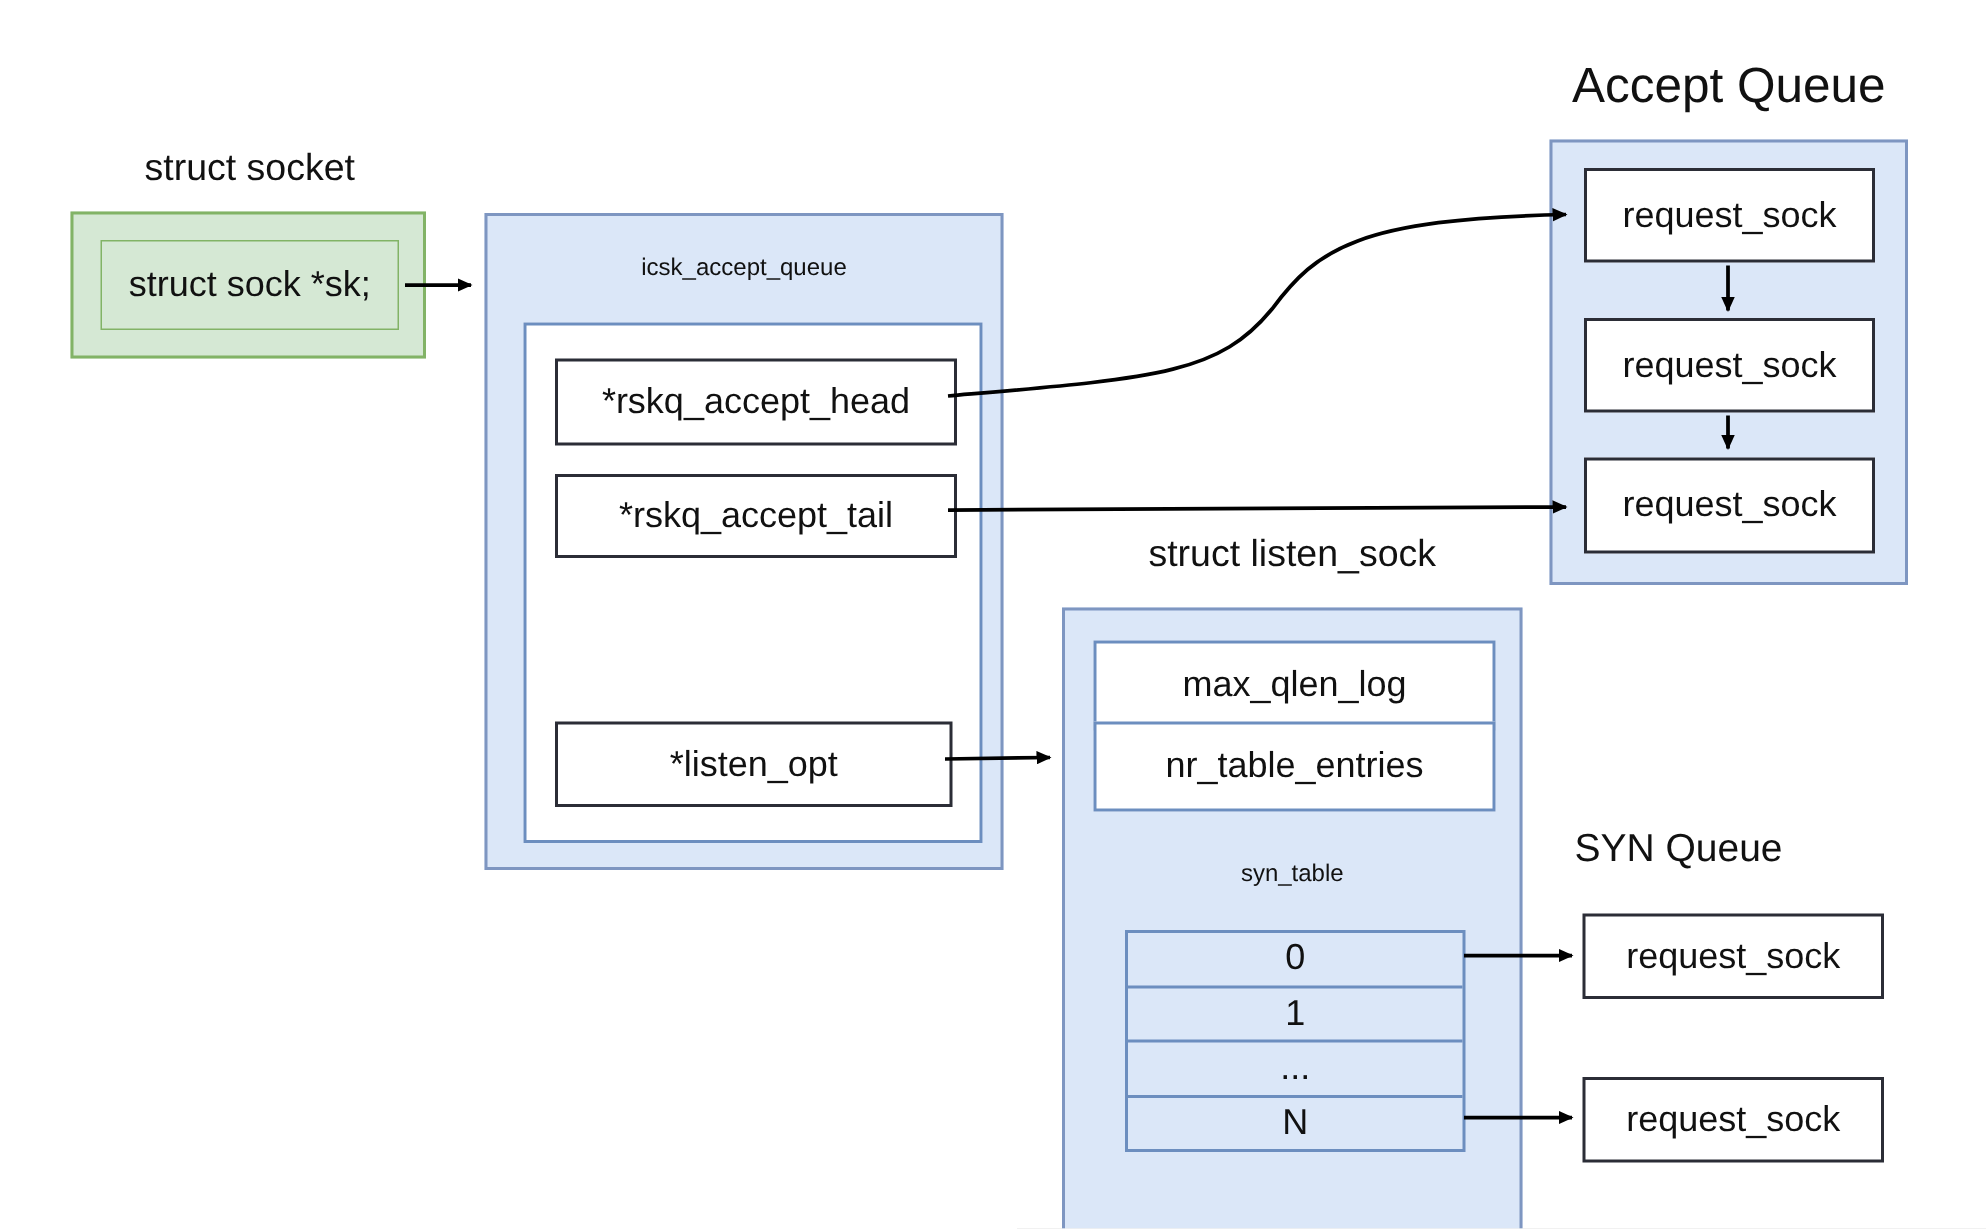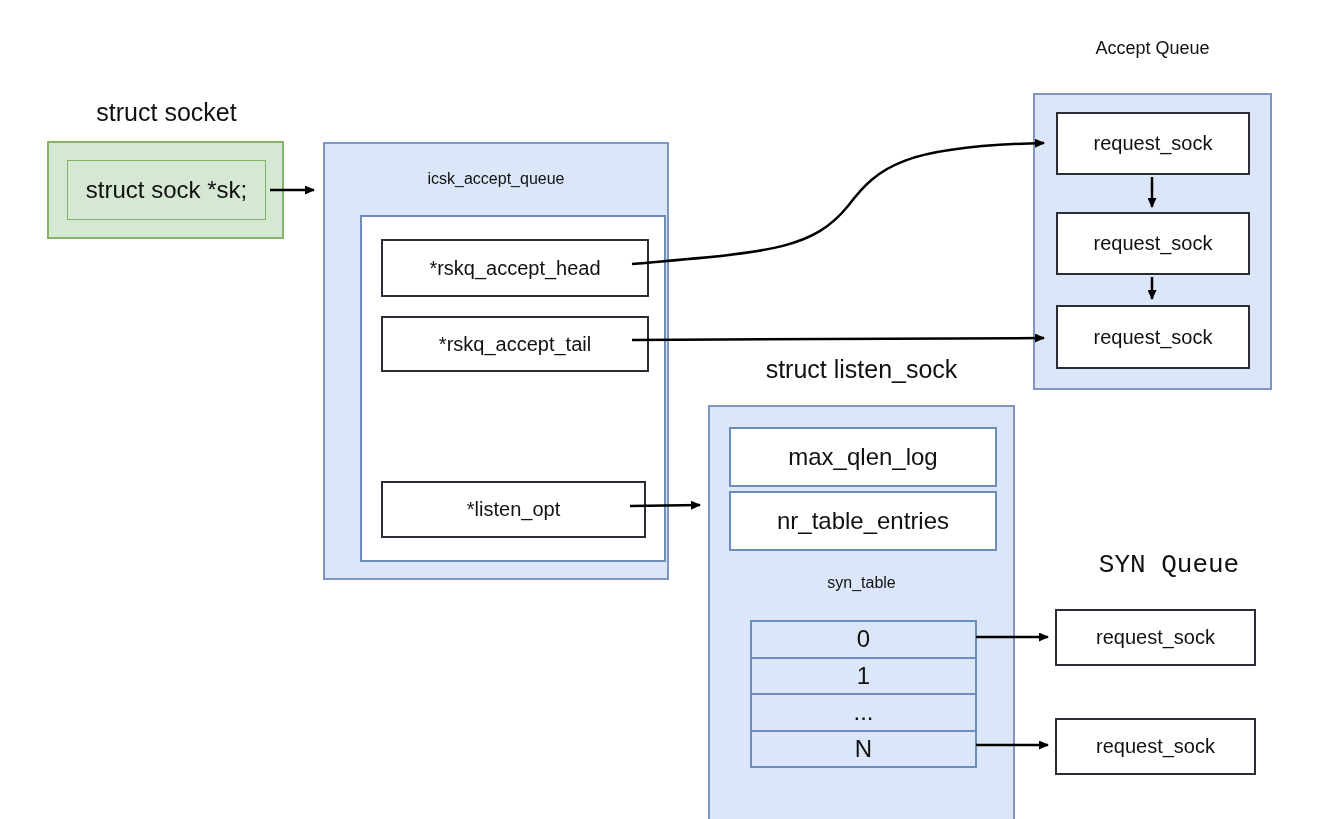--- a/index.html
+++ b/index.html
@@ -8,68 +8,68 @@
     --dark-border:#2b2d36; --arrow:#000000; --text:#111111; --bg:#ffffff;
   }
   *{box-sizing:border-box;margin:0;padding:0;}
   html,body{background:#e8e8e8;}
   body{font-family:"Liberation Sans","DejaVu Sans",sans-serif;color:var(--text);}
   .canvas{position:relative;width:1324px;height:819px;background:var(--bg);overflow:hidden;margin:0 auto;}
   .abs{position:absolute;}
   .title{font-size:25px;text-align:center;white-space:nowrap;}
   .bluebox{background:var(--blue-fill);border:2px solid var(--blue-border);}
   .greenbox{background:var(--green-fill);border:2px solid var(--green-border);}
-  .darkbox{background:#ffffff;border:2px solid var(--dark-border);display:flex;align-items:center;justify-content:center;font-size:20px;white-space:nowrap;}
+  .darkbox{background:#ffffff;border:2px solid var(--dark-border);display:flex;align-items:center;justify-content:center;font-size:24px;white-space:nowrap;}
   .fieldbox{background:#ffffff;border:2px solid var(--field-border);display:flex;align-items:center;justify-content:center;font-size:24px;white-space:nowrap;}
   .inner-label{font-size:16px;text-align:center;}
   .syn-table{border:2px solid var(--field-border);display:flex;flex-direction:column;}
   .syn-row{flex:1;border-bottom:2px solid var(--field-border);display:flex;align-items:center;justify-content:center;font-size:24px;}
   .syn-row:last-child{border-bottom:none;}
   svg.arrows{position:absolute;left:0;top:0;width:1324px;height:819px;pointer-events:none;z-index:5;}
 </style>
 </head>
 <body>
 
 <div class="canvas">
 
   <div class="abs title" style="left:47px;top:98px;width:239px;text-align:center;">struct socket</div>
   <div class="abs greenbox" style="left:47px;top:141px;width:237px;height:98px;">
     <div class="abs greenbox" style="left:18px;top:17px;width:199px;height:60px;border-width:1.5px;display:flex;align-items:center;justify-content:center;font-size:24px;white-space:nowrap;">struct sock *sk;</div>
   </div>
 
   <div class="abs bluebox" style="left:323px;top:142px;width:346px;height:438px;">
     <div class="abs inner-label" style="left:0;top:26px;width:100%;">icsk_accept_queue</div>
-    <div class="abs fieldbox" style="left:35px;top:71px;width:306px;height:347px;background:#ffffff;">
+    <div class="abs fieldbox" style="left:24px;top:71px;width:306px;height:347px;background:#ffffff;">
       <div class="abs darkbox" style="left:19px;top:22px;width:268px;height:58px;">*rskq_accept_head</div>
       <div class="abs darkbox" style="left:19px;top:99px;width:268px;height:56px;">*rskq_accept_tail</div>
       <div class="abs darkbox" style="left:19px;top:264px;width:265px;height:57px;">*listen_opt</div>
     </div>
   </div>
 
-  <div class="abs title" style="left:1033px;top:38px;width:239px;font-size:18px;">Accept Queue</div>
+  <div class="abs title" style="left:1033px;top:38px;width:239px;font-size:33px;">Accept Queue</div>
   <div class="abs bluebox" style="left:1033px;top:93px;width:239px;height:297px;">
     <div class="abs darkbox" style="left:21px;top:17px;width:194px;height:63px;">request_sock</div>
     <div class="abs darkbox" style="left:21px;top:117px;width:194px;height:63px;">request_sock</div>
     <div class="abs darkbox" style="left:21px;top:210px;width:194px;height:64px;">request_sock</div>
   </div>
 
   <div class="abs title" style="left:708px;top:355px;width:307px;">struct listen_sock</div>
   <div class="abs bluebox" style="left:708px;top:405px;width:307px;height:449px;">
     <div class="abs fieldbox" style="left:19px;top:20px;width:268px;height:60px;">max_qlen_log</div>
-    <div class="abs fieldbox" style="left:19px;top:84px;width:268px;height:60px;">nr_table_entries</div>
+    <div class="abs fieldbox" style="left:19px;top:74px;width:268px;height:60px;">nr_table_entries</div>
     <div class="abs inner-label" style="left:0;top:167px;width:100%;">syn_table</div>
     <div class="abs syn-table" style="left:40px;top:213px;width:227px;height:148px;">
       <div class="syn-row">0</div>
       <div class="syn-row">1</div>
       <div class="syn-row">...</div>
       <div class="syn-row">N</div>
     </div>
   </div>
 
-  <div class="abs title" style="left:1059px;top:550px;width:220px;font-size:26px;font-family:Liberation Mono, monospace;">SYN Queue</div>
+  <div class="abs title" style="left:1009px;top:550px;width:220px;font-size:26px;">SYN Queue</div>
   <div class="abs darkbox" style="left:1055px;top:609px;width:201px;height:57px;">request_sock</div>
   <div class="abs darkbox" style="left:1055px;top:718px;width:201px;height:57px;">request_sock</div>
 
   <svg class="arrows" viewBox="0 0 1324 819">
     <defs>
       <marker id="ah" markerWidth="11" markerHeight="9" refX="9" refY="4.5" orient="auto" markerUnits="userSpaceOnUse">
         <path d="M0,0 L10,4.5 L0,9 z" fill="#000000"></path>
       </marker>
     </defs>
     <path d="M270,190 L314,190" stroke="#000000" stroke-width="2.5" fill="none" marker-end="url(#ah)"></path>

